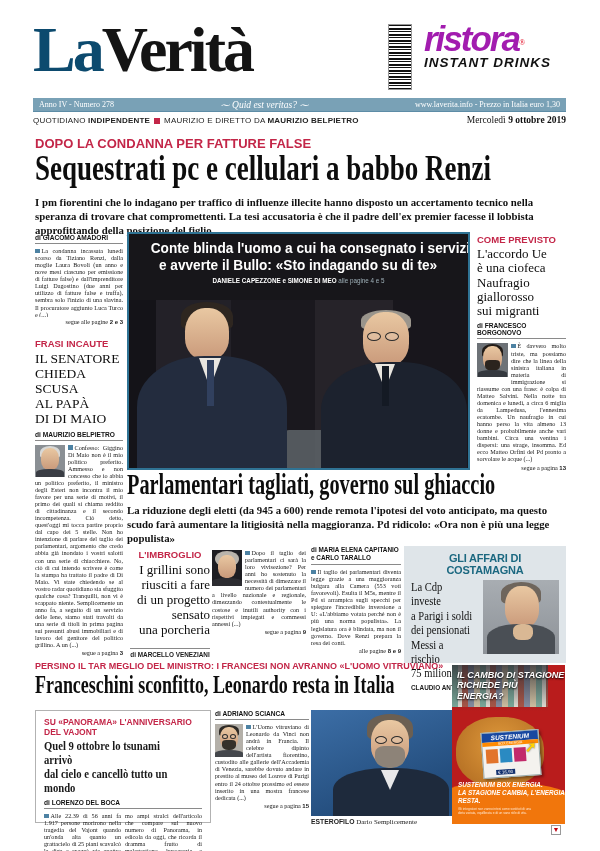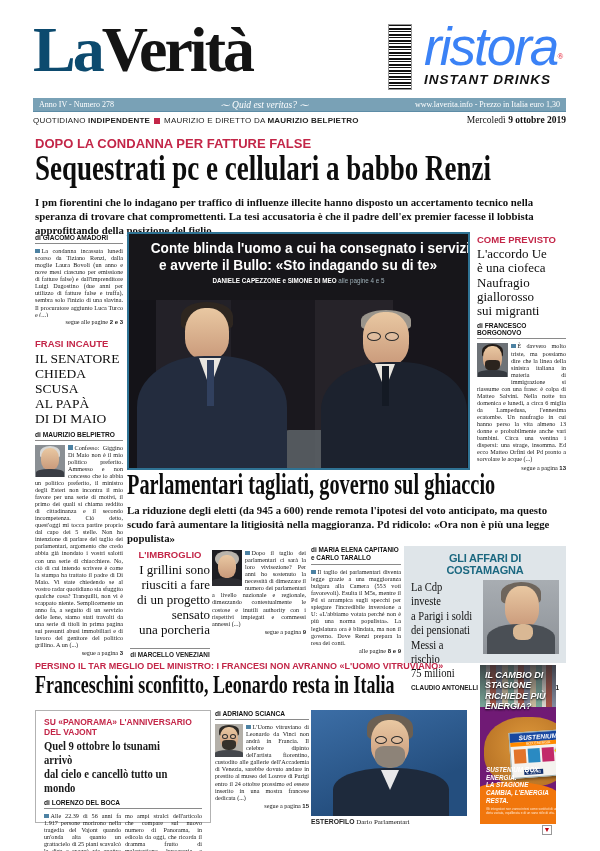--- a/index.html
+++ b/index.html
@@ -9,21 +9,21 @@
   .abs{position:absolute}
   .cond{display:inline-block;transform-origin:0 50%;white-space:nowrap}
   .preline{white-space:pre-line}
   
   .logo{position:absolute;left:33px;top:18px;font-weight:bold;font-size:64px;letter-spacing:-3px;line-height:1}
   .logo .la{color:#0c4a6e}
   .logo .ve{color:#141414}
   .barcode{position:absolute;left:388px;top:24px;width:24px;height:66px;border:1px solid #999;
            background:repeating-linear-gradient(180deg,#111 0 1px,#fff 1px 3px,#111 3px 5px,#fff 5px 6px)}
   .ristora{position:absolute;left:424px;top:22px;width:142px;text-align:left;font-style:italic}
-  .ristora .brand{font-family:"Liberation Sans",sans-serif;font-weight:normal;font-size:53px;color:#3b82f6;letter-spacing:-2px;line-height:.95}
+  .ristora .brand{font-family:"Liberation Sans",sans-serif;font-weight:bold;font-size:35px;color:#a21caf;letter-spacing:-2px;line-height:.95}
   .ristora .reg{font-size:8px;color:#e2001a;vertical-align:super}
   .ristora .tag{font-family:"Liberation Sans",sans-serif;font-weight:bold;font-size:13.5px;color:#111;letter-spacing:1px}
   .infobar{position:absolute;left:33px;top:98px;width:533px;height:14px;background:#79a1b6;border-bottom:1px solid #5d8ca6;
            color:#fff;font-size:8px;display:flex;align-items:center;justify-content:space-between;padding:0 6px}
   .infobar .c{font-style:italic;font-size:9.5px}
   .subbar{position:absolute;left:33px;top:115px;width:533px;display:flex;justify-content:space-between;align-items:baseline}
   .subbar .l{font-family:"Liberation Sans",sans-serif;font-size:8px;letter-spacing:.2px;color:#222}
   .subbar .l b{font-weight:bold}
   .redsq{display:inline-block;width:6px;height:6px;background:#c32648;margin:0 4px;vertical-align:middle}
   .subbar .r{font-size:9.5px;color:#111}
@@ -96,21 +96,21 @@
   .vj-hl{font-weight:bold;font-size:13px;line-height:1.08;margin:2px 0 4px}
   .vj-hl .cond{transform:scaleX(.82);white-space:pre-line}
   .vj-cols{display:flex;gap:4px}
   .vj-cols .body{width:50%;height:58px}
   .scianca{position:absolute;left:215px;top:710px;width:94px;height:118px;overflow:hidden}
   .fr-photo{position:absolute;left:311px;top:710px;width:156px;height:106px;overflow:hidden;
             background:linear-gradient(160deg,#3c6ea6,#244e7e 70%)}
   .fr-caption{position:absolute;left:311px;top:818px;font-size:7px;color:#222}
   .fr-caption b{font-family:"Liberation Sans",sans-serif;font-size:6.8px}
   
-  .ad{position:absolute;left:480px;top:665px;width:76px;height:172px;overflow:hidden;background:#701a75}
+  .ad{position:absolute;left:452px;top:665px;width:113px;height:172px;overflow:hidden;background:#b91c1c}
   .ad-clothes{position:absolute;left:0;top:0;width:96px;height:42px;
       background:repeating-linear-gradient(90deg,#7fb0a0 0 6px,#e8e4da 6px 10px,#b05848 10px 16px,#8a93a8 16px 22px,#d8c8a8 22px 28px)}
   .ad-shade{position:absolute;left:0;top:0;width:96px;height:46px;background:linear-gradient(#2a2a30cc,#2a2a3000)}
   .ad-duvet{position:absolute;left:4px;top:52px;width:88px;height:70px;background:radial-gradient(ellipse at 50% 40%,#e09a3c,#b97426 75%);border-radius:45%}
   .ad-head{position:absolute;left:5px;top:5px;font-family:"Liberation Sans",sans-serif;font-style:italic;font-weight:bold;
            font-size:9px;line-height:1.15;color:#fff;text-shadow:0 1px 2px #000}
   .ad-prod{position:absolute;left:30px;top:66px;width:58px;height:46px;transform:rotate(-4deg);
            background:#f4f2ee;border:1px solid #9aa;box-shadow:2px 2px 3px #0006}
   .ad-prod .band{background:#1848a0;color:#fff;font-family:"Liberation Sans",sans-serif;font-weight:bold;font-style:italic;
                  font-size:6.5px;text-align:center;padding:1px 0}
@@ -315,21 +315,21 @@
 
   <figure class="fr-photo">
     <span class="hair" style="left:56px;top:4px;width:46px;height:26px;background:#6b5f52"></span>
     <span class="head" style="left:60px;top:10px;width:38px;height:46px"></span>
     <span class="abs" style="left:64px;top:36px;width:30px;height:22px;background:#8d8378;border-radius:30% 30% 45% 45%"></span>
     <span class="specs" style="left:64px;top:26px;width:12px;height:8px"></span>
     <span class="specs" style="left:80px;top:26px;width:12px;height:8px"></span>
     <span class="torso" style="left:22px;top:58px;width:116px;height:48px;background:#1e2a3c"></span>
     <span class="abs" style="left:70px;top:60px;width:18px;height:20px;background:#e8e8ea;clip-path:polygon(0 0,100% 0,50% 100%)"></span>
   </figure>
-  <div class="fr-caption"><b>ESTEROFILO</b> <span>Dario Parlamentari</span></div>
+  <div class="fr-caption"><b>ESTEROFILO</b> <span>Dario Semplicemente</span></div>
 
   <div class="ad">
     <div class="ad-clothes"></div>
     <div class="ad-shade"></div>
     <div class="ad-duvet"></div>
     <div class="ad-head"><span>IL CAMBIO DI STAGIONE</span><br><span>RICHIEDE PIÙ ENERGIA?</span></div>
     <div class="ad-prod">
       <div class="band">SUSTENIUM</div>
       <div class="sub">BOX ENERGIA</div>
       <div class="cells">

